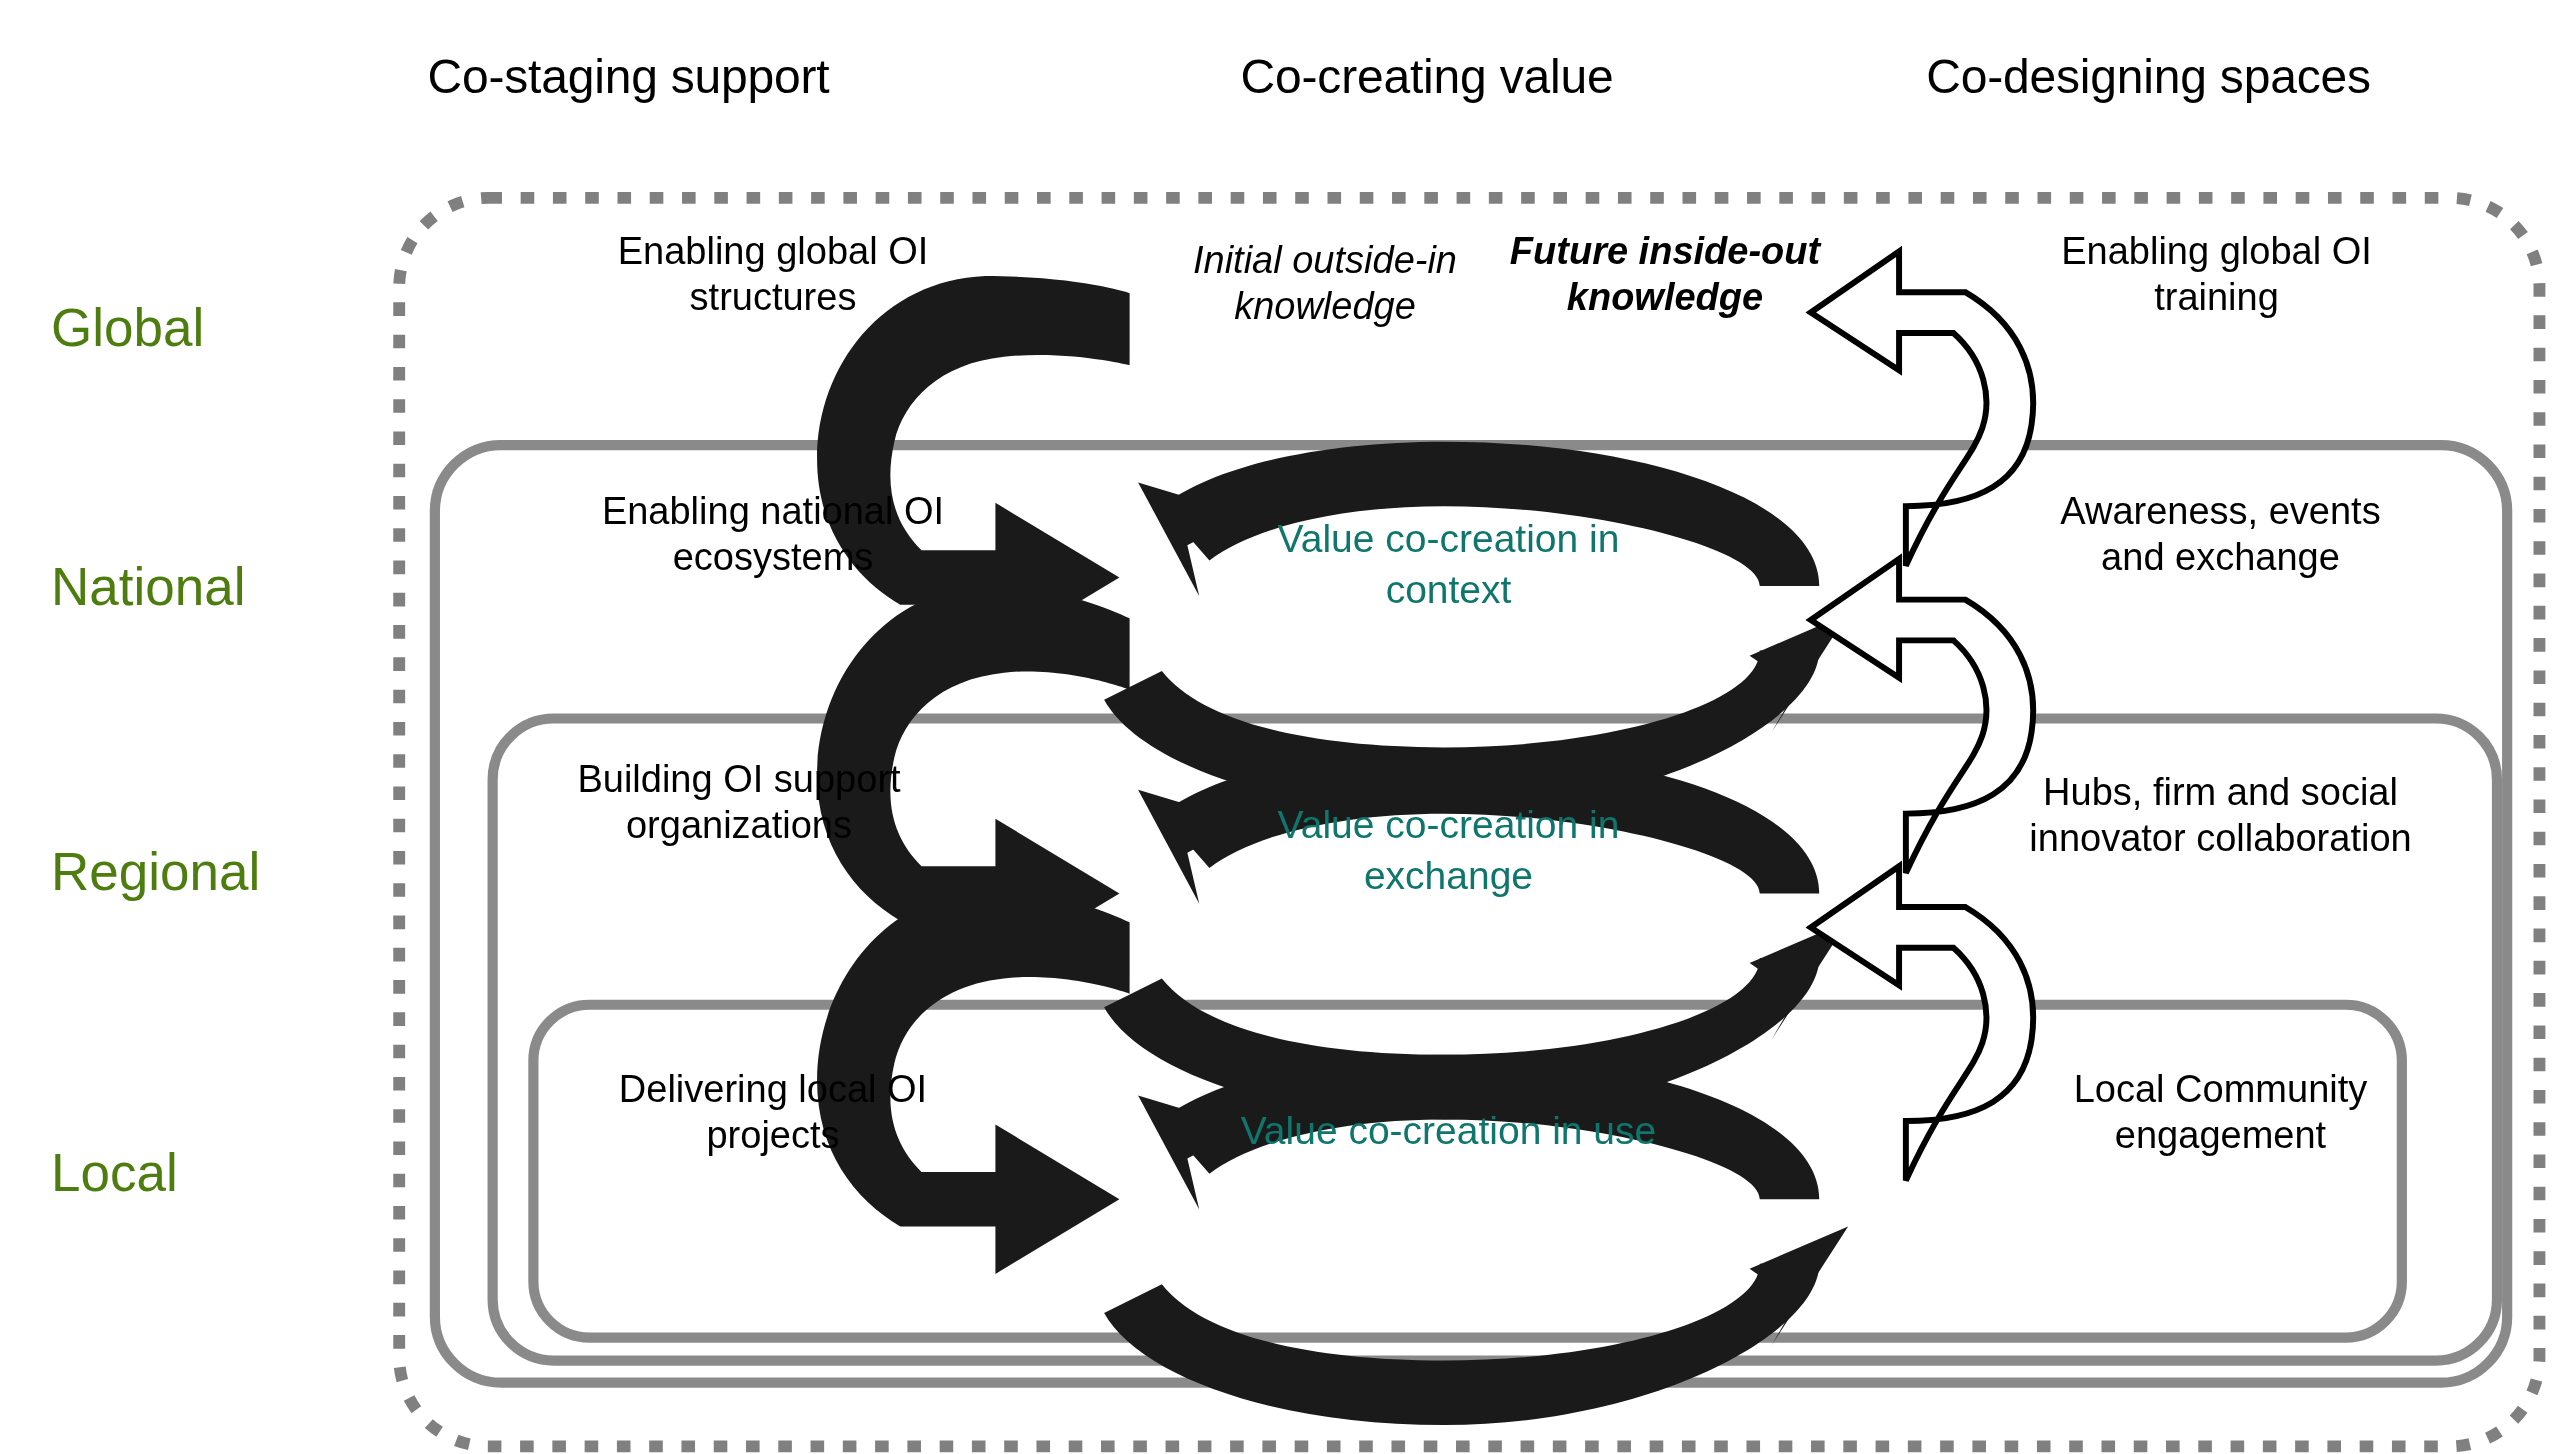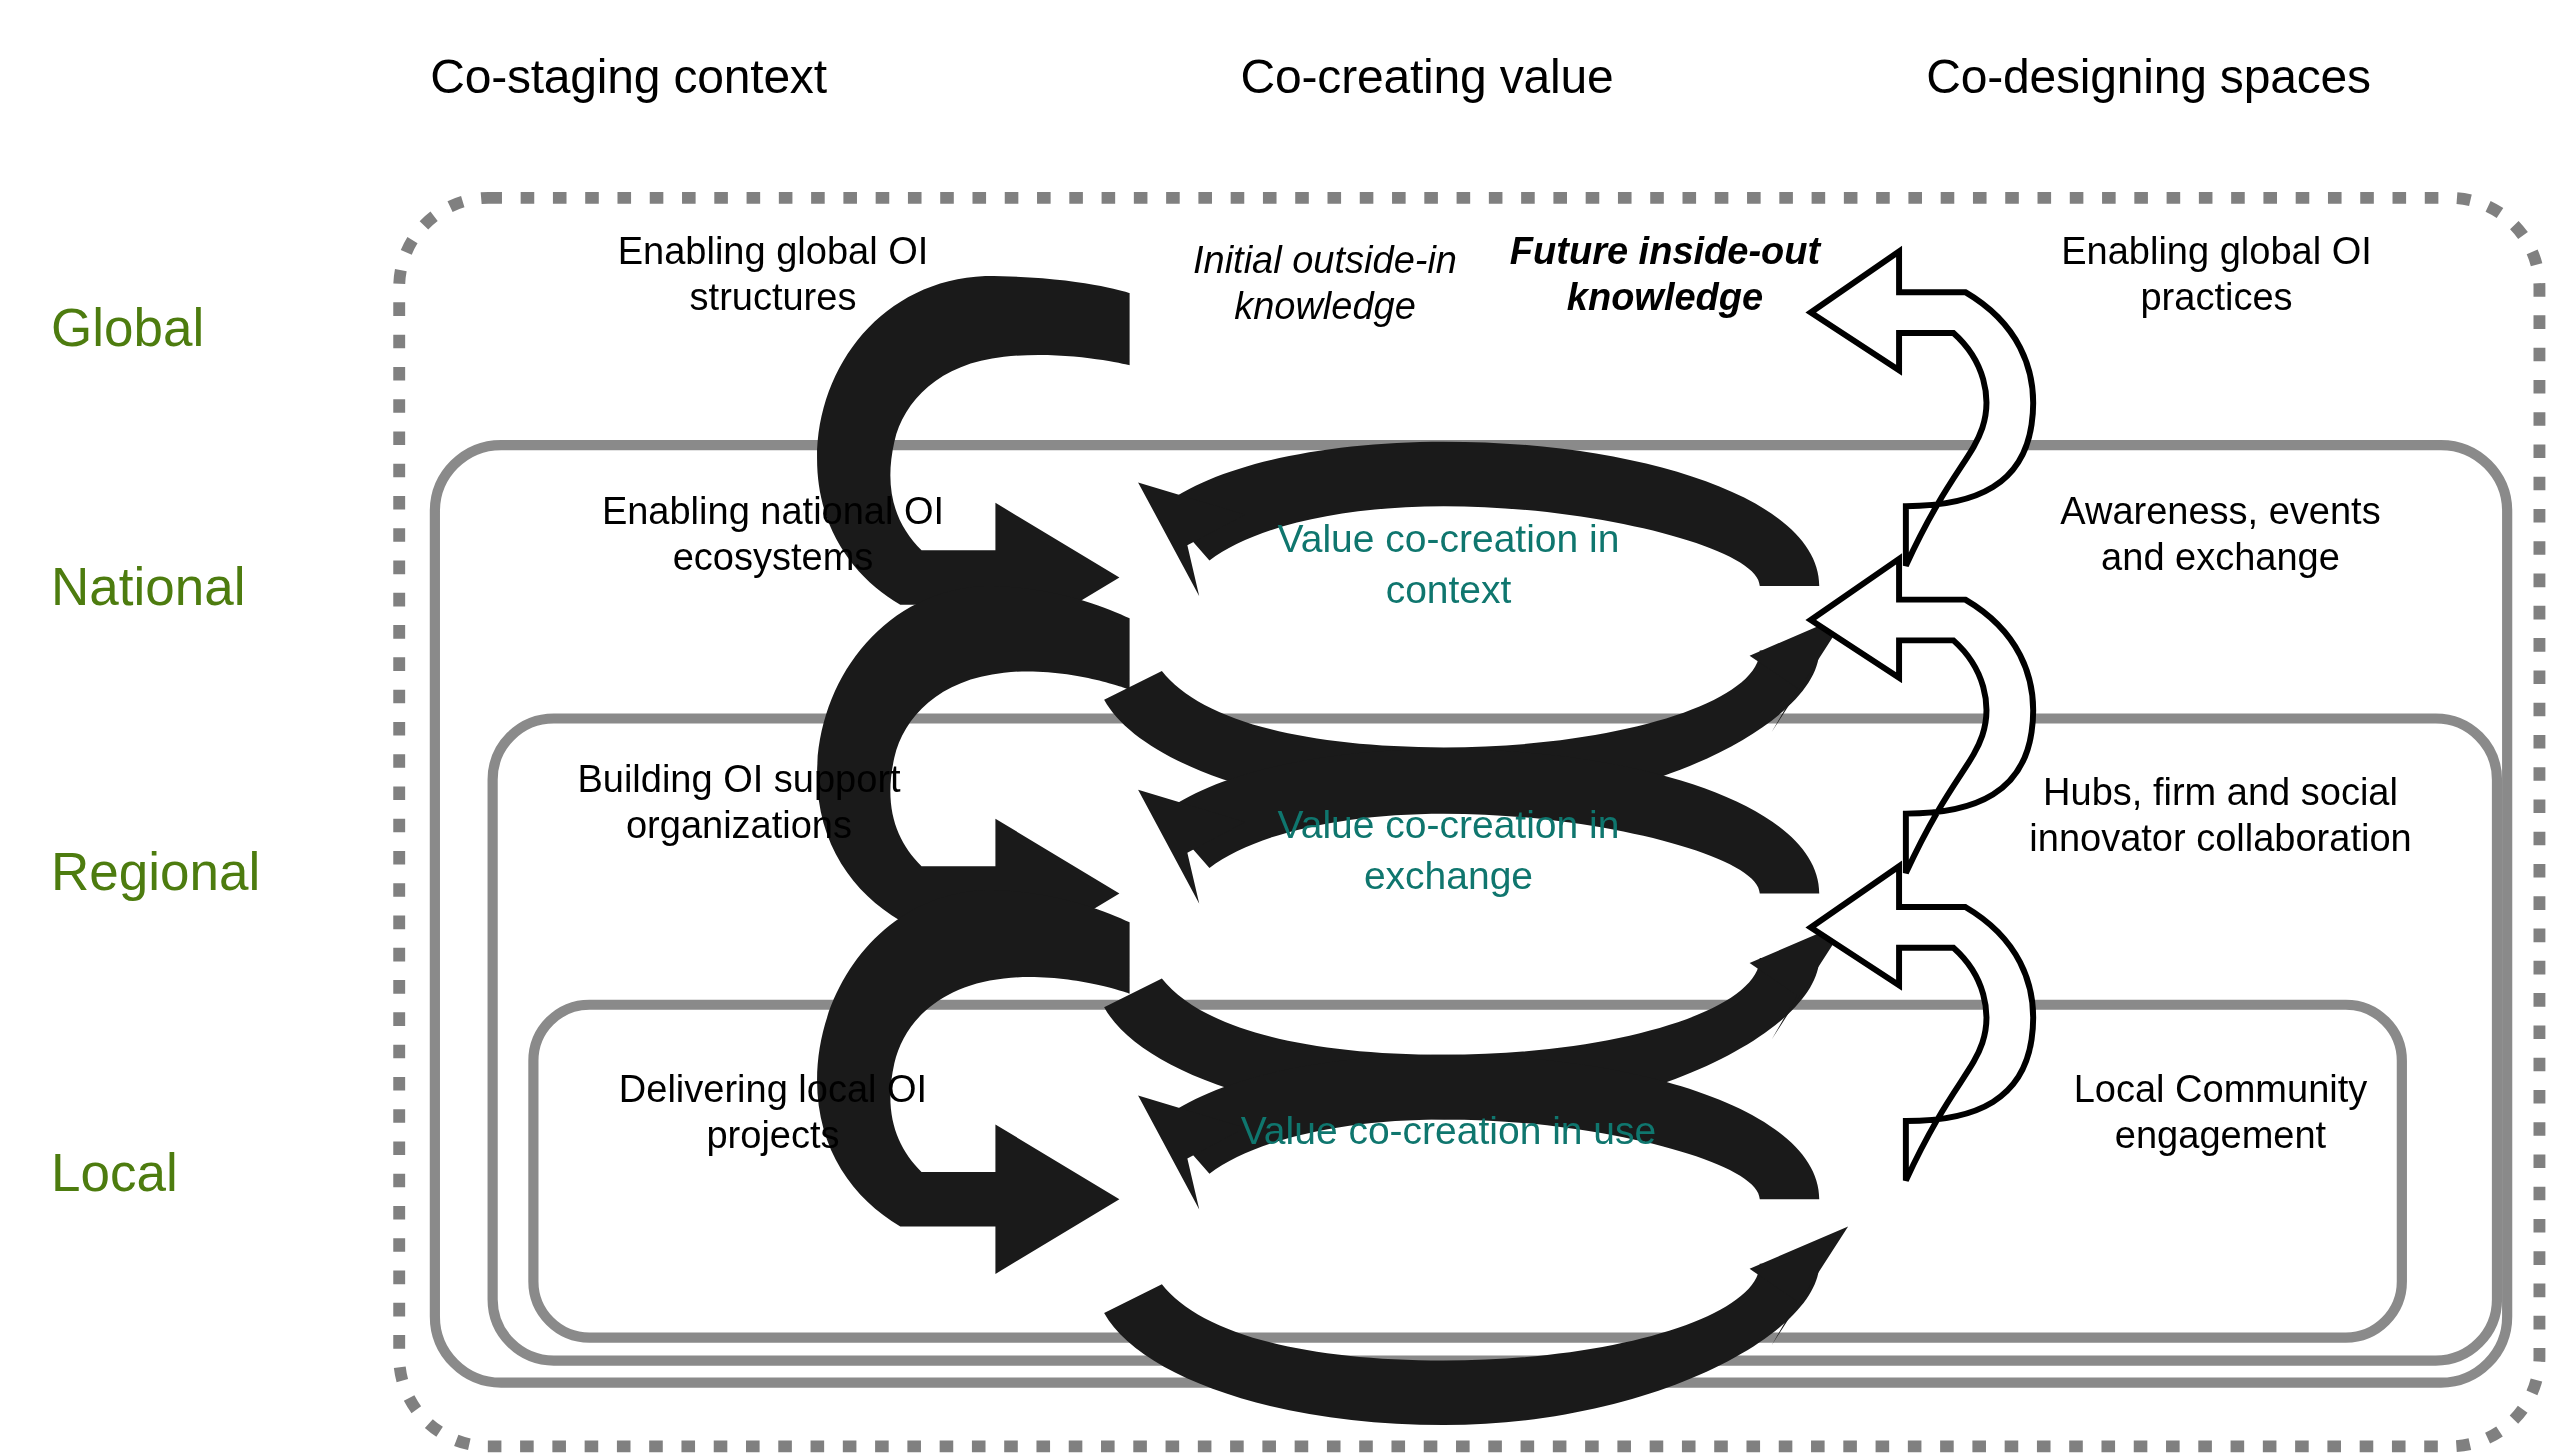--- a/index.html
+++ b/index.html
@@ -65,21 +65,21 @@
     width: 2576px;
     height: 1454px;
     overflow: visible;
   }
 </style>
 </head>
 <body>
 
 <div id="stage">
 
-  <div class="col-header" style="left:255px; top:49px; width:747px;">Co-staging context</div>
+  <div class="col-header" style="left:255px; top:49px; width:747px;">Co-staging support</div>
 
   <div class="col-header" style="left:1113px; top:49px; width:628px;">Co-creating value</div>
 
   <div class="col-header" style="left:1809px; top:49px; width:679px;">Co-designing spaces</div>
 
   <div class="row-label" style="top:297px;">Global</div>
 
   <div class="row-label" style="top:556px;">National</div>
 
   <div class="row-label" style="top:841px;">Regional</div>
@@ -262,21 +262,21 @@
   <div class="tblock italic" style="left:1172px; top:228px; width:306px;margin-top:9px;">Initial outside-in knowledge</div>
 
   <div class="tblock italic" style="left:1495px; top:228px; width:340px;font-weight:bold;">Future inside-out knowledge</div>
 
   <div class="ellipse-label" style="left:1232px; top:514px; width:433px;">Value co-creation in context</div>
 
   <div class="ellipse-label" style="left:1232px; top:800px; width:433px;">Value co-creation in exchange</div>
 
   <div class="ellipse-label" style="left:1232px; top:1106px; width:433px;">Value co-creation in use</div>
 
-  <div class="tblock" style="left:2038px; top:228px; width:357px;">Enabling global OI practices</div>
+  <div class="tblock" style="left:2038px; top:228px; width:357px;">Enabling global OI training</div>
 
   <div class="tblock" style="left:2038px; top:488px; width:365px;">Awareness, events and exchange</div>
 
   <div class="tblock" style="left:2021px; top:769px; width:399px;">Hubs, firm and social innovator collaboration</div>
 
   <div class="tblock" style="left:2038px; top:1066px; width:365px;">Local Community engagement</div>
 
 </div>
 
 

